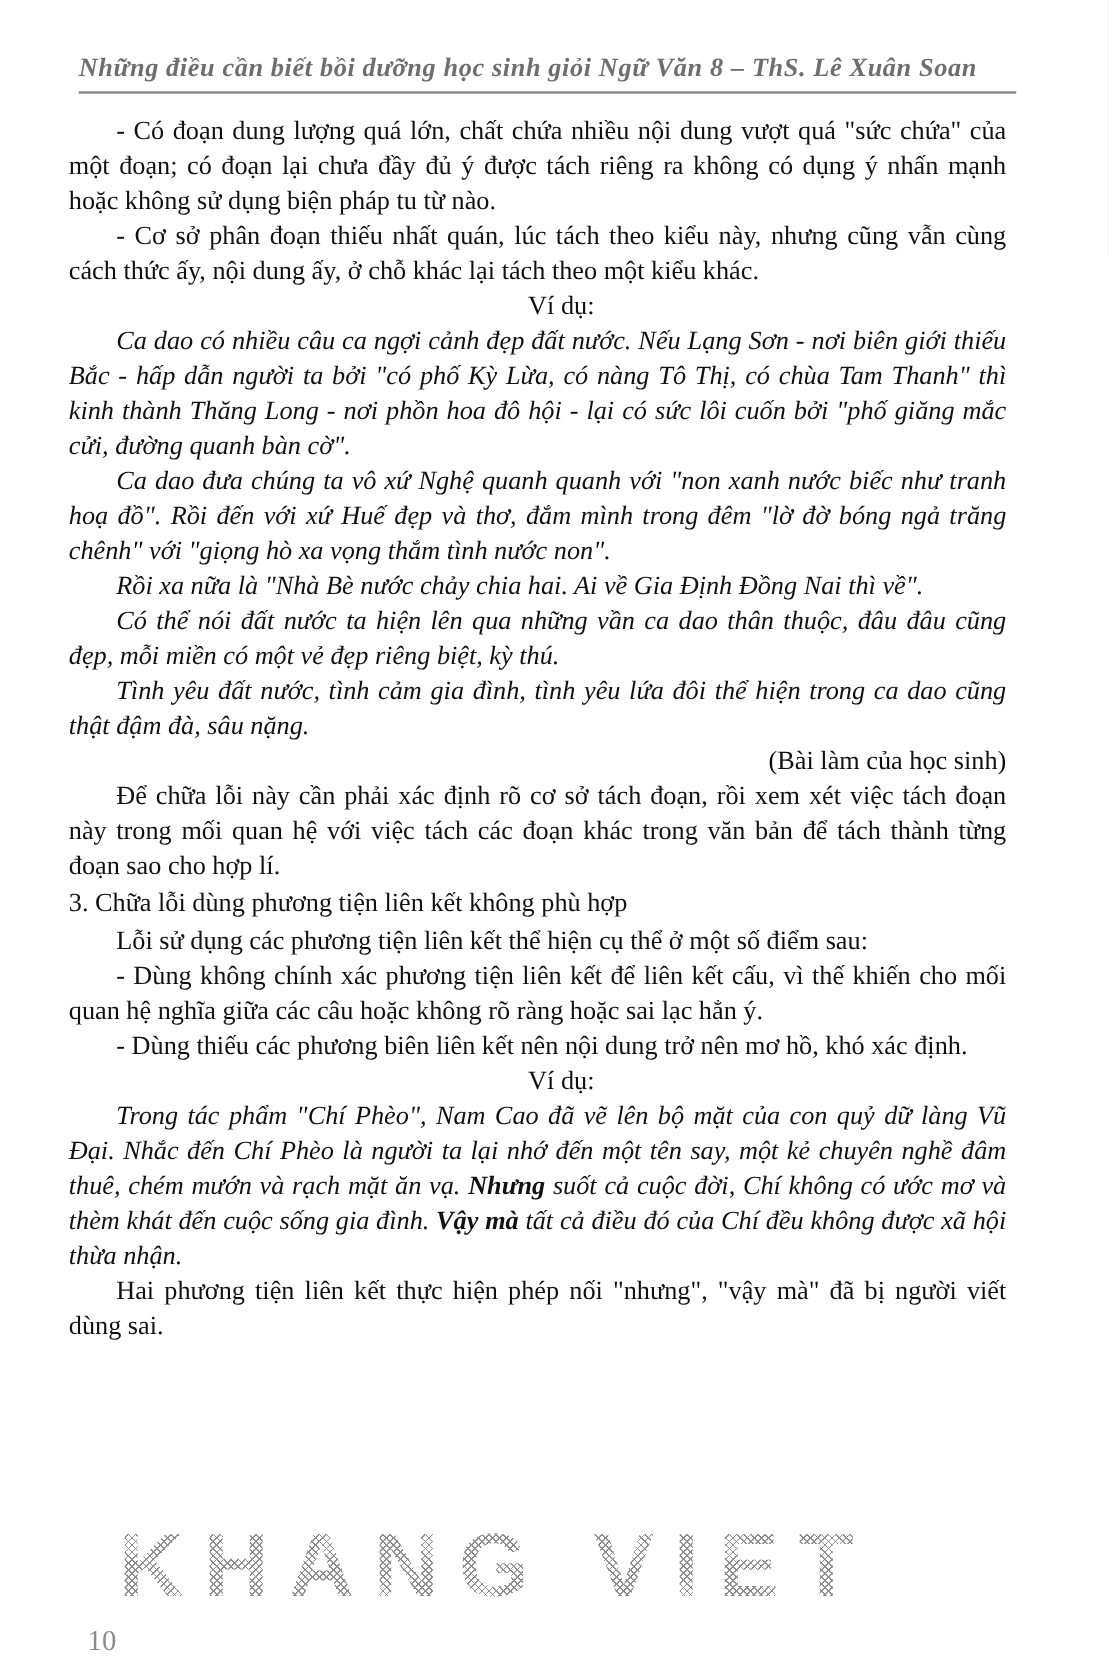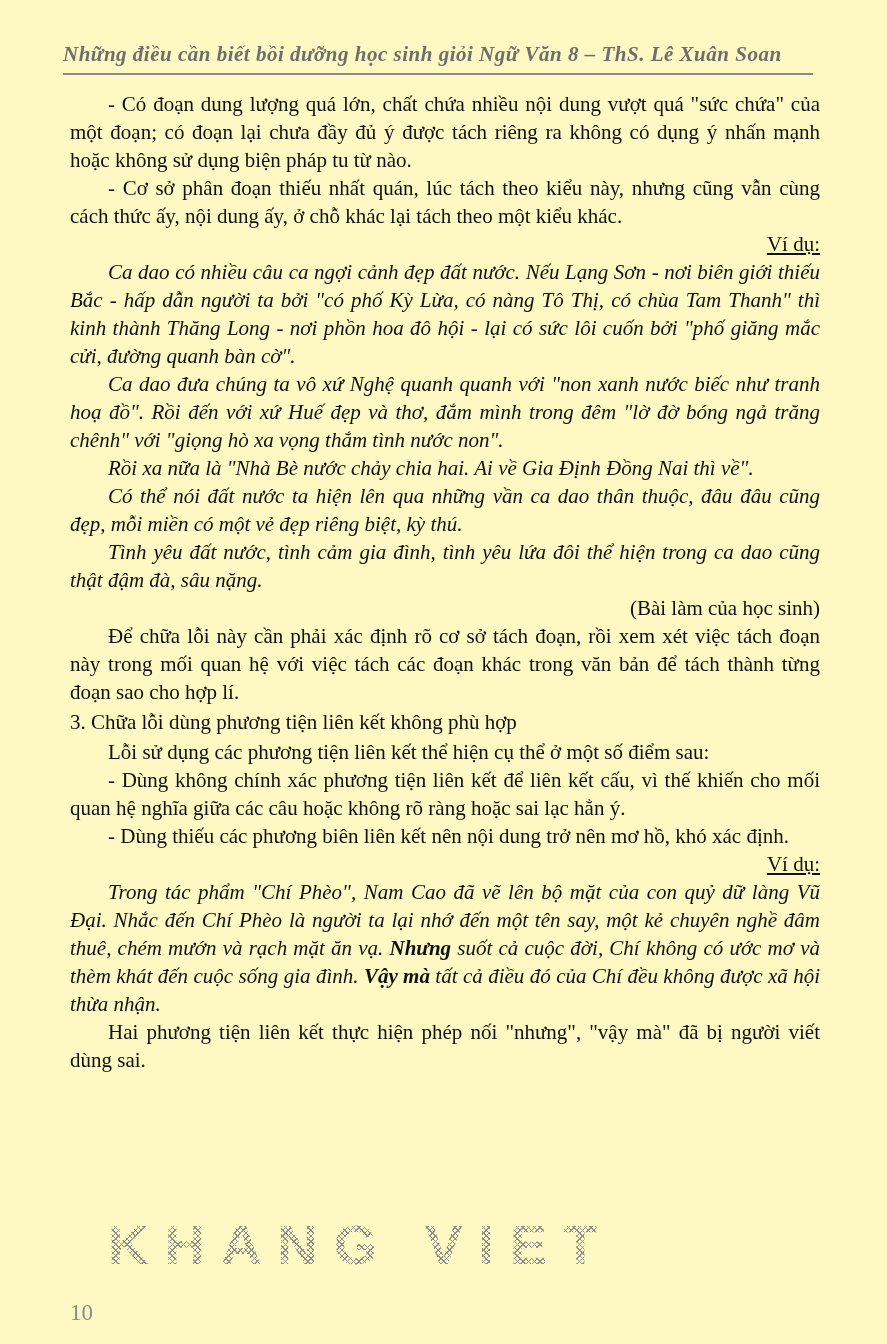--- a/index.html
+++ b/index.html
@@ -1,21 +1,21 @@
 <!DOCTYPE html>
 <html><head>
 <meta charset="utf-8">
 <style>
   html, body { margin: 0; padding: 0; background: #e8e8e8; }
   .page {
     position: relative;
     width: 887px;
     height: 1344px;
     margin: 0 auto;
-    background: #fef9c3;
+    background: #ffffff;
     overflow: hidden;
     font-family: "Liberation Serif", serif;
     color: #111111;
   }
 
   
   .running-head {
     position: absolute;
     left: 63px;
     top: 42px;
@@ -25,33 +25,33 @@
     font-weight: bold;
     color: #6e6e6e;
     letter-spacing: 0.5px;
     padding-bottom: 6px;
     border-bottom: 2px solid #8a8a8a;
   }
 
   
   .text-block {
     position: absolute;
-    left: 70px;
+    left: 55px;
     top: 90px;
     width: 750px;
   }
   .text-block p {
     margin: 0;
     font-size: 21px;
     line-height: 28px;
     text-align: justify;
     text-indent: 38px;
   }
   p.quote { font-style: italic; }
-  p.label { text-align: right; text-decoration: underline; }
+  p.label { text-align: center; }
   p.attribution {
     text-align: right;
     text-indent: 0;
   }
   p.section-heading {
     font-weight: normal;
     text-indent: 0;
     text-align: left;
     margin-top: 2px;
     margin-bottom: 2px;
@@ -61,26 +61,26 @@
   
   .page-number {
     position: absolute;
     left: 70px;
     top: 1300px;
     font-size: 23px;
     color: #8b8b8b;
   }
   .watermark {
     position: absolute;
-    left: 108px;
+    left: 95px;
     top: 1212px;
     width: 700px;
     font-family: "Liberation Sans", sans-serif;
     font-weight: 800;
-    font-size: 56px;
+    font-size: 72px;
     letter-spacing: 16px;
     white-space: nowrap;
     transform: scaleY(1.0);
     background-image:
       repeating-linear-gradient(45deg, #8f8f8f 0 1px, rgba(255,255,255,0) 1px 4px),
       repeating-linear-gradient(-45deg, #8f8f8f 0 1px, rgba(255,255,255,0) 1px 4px);
     -webkit-background-clip: text;
     background-clip: text;
     color: transparent;
     user-select: none;

